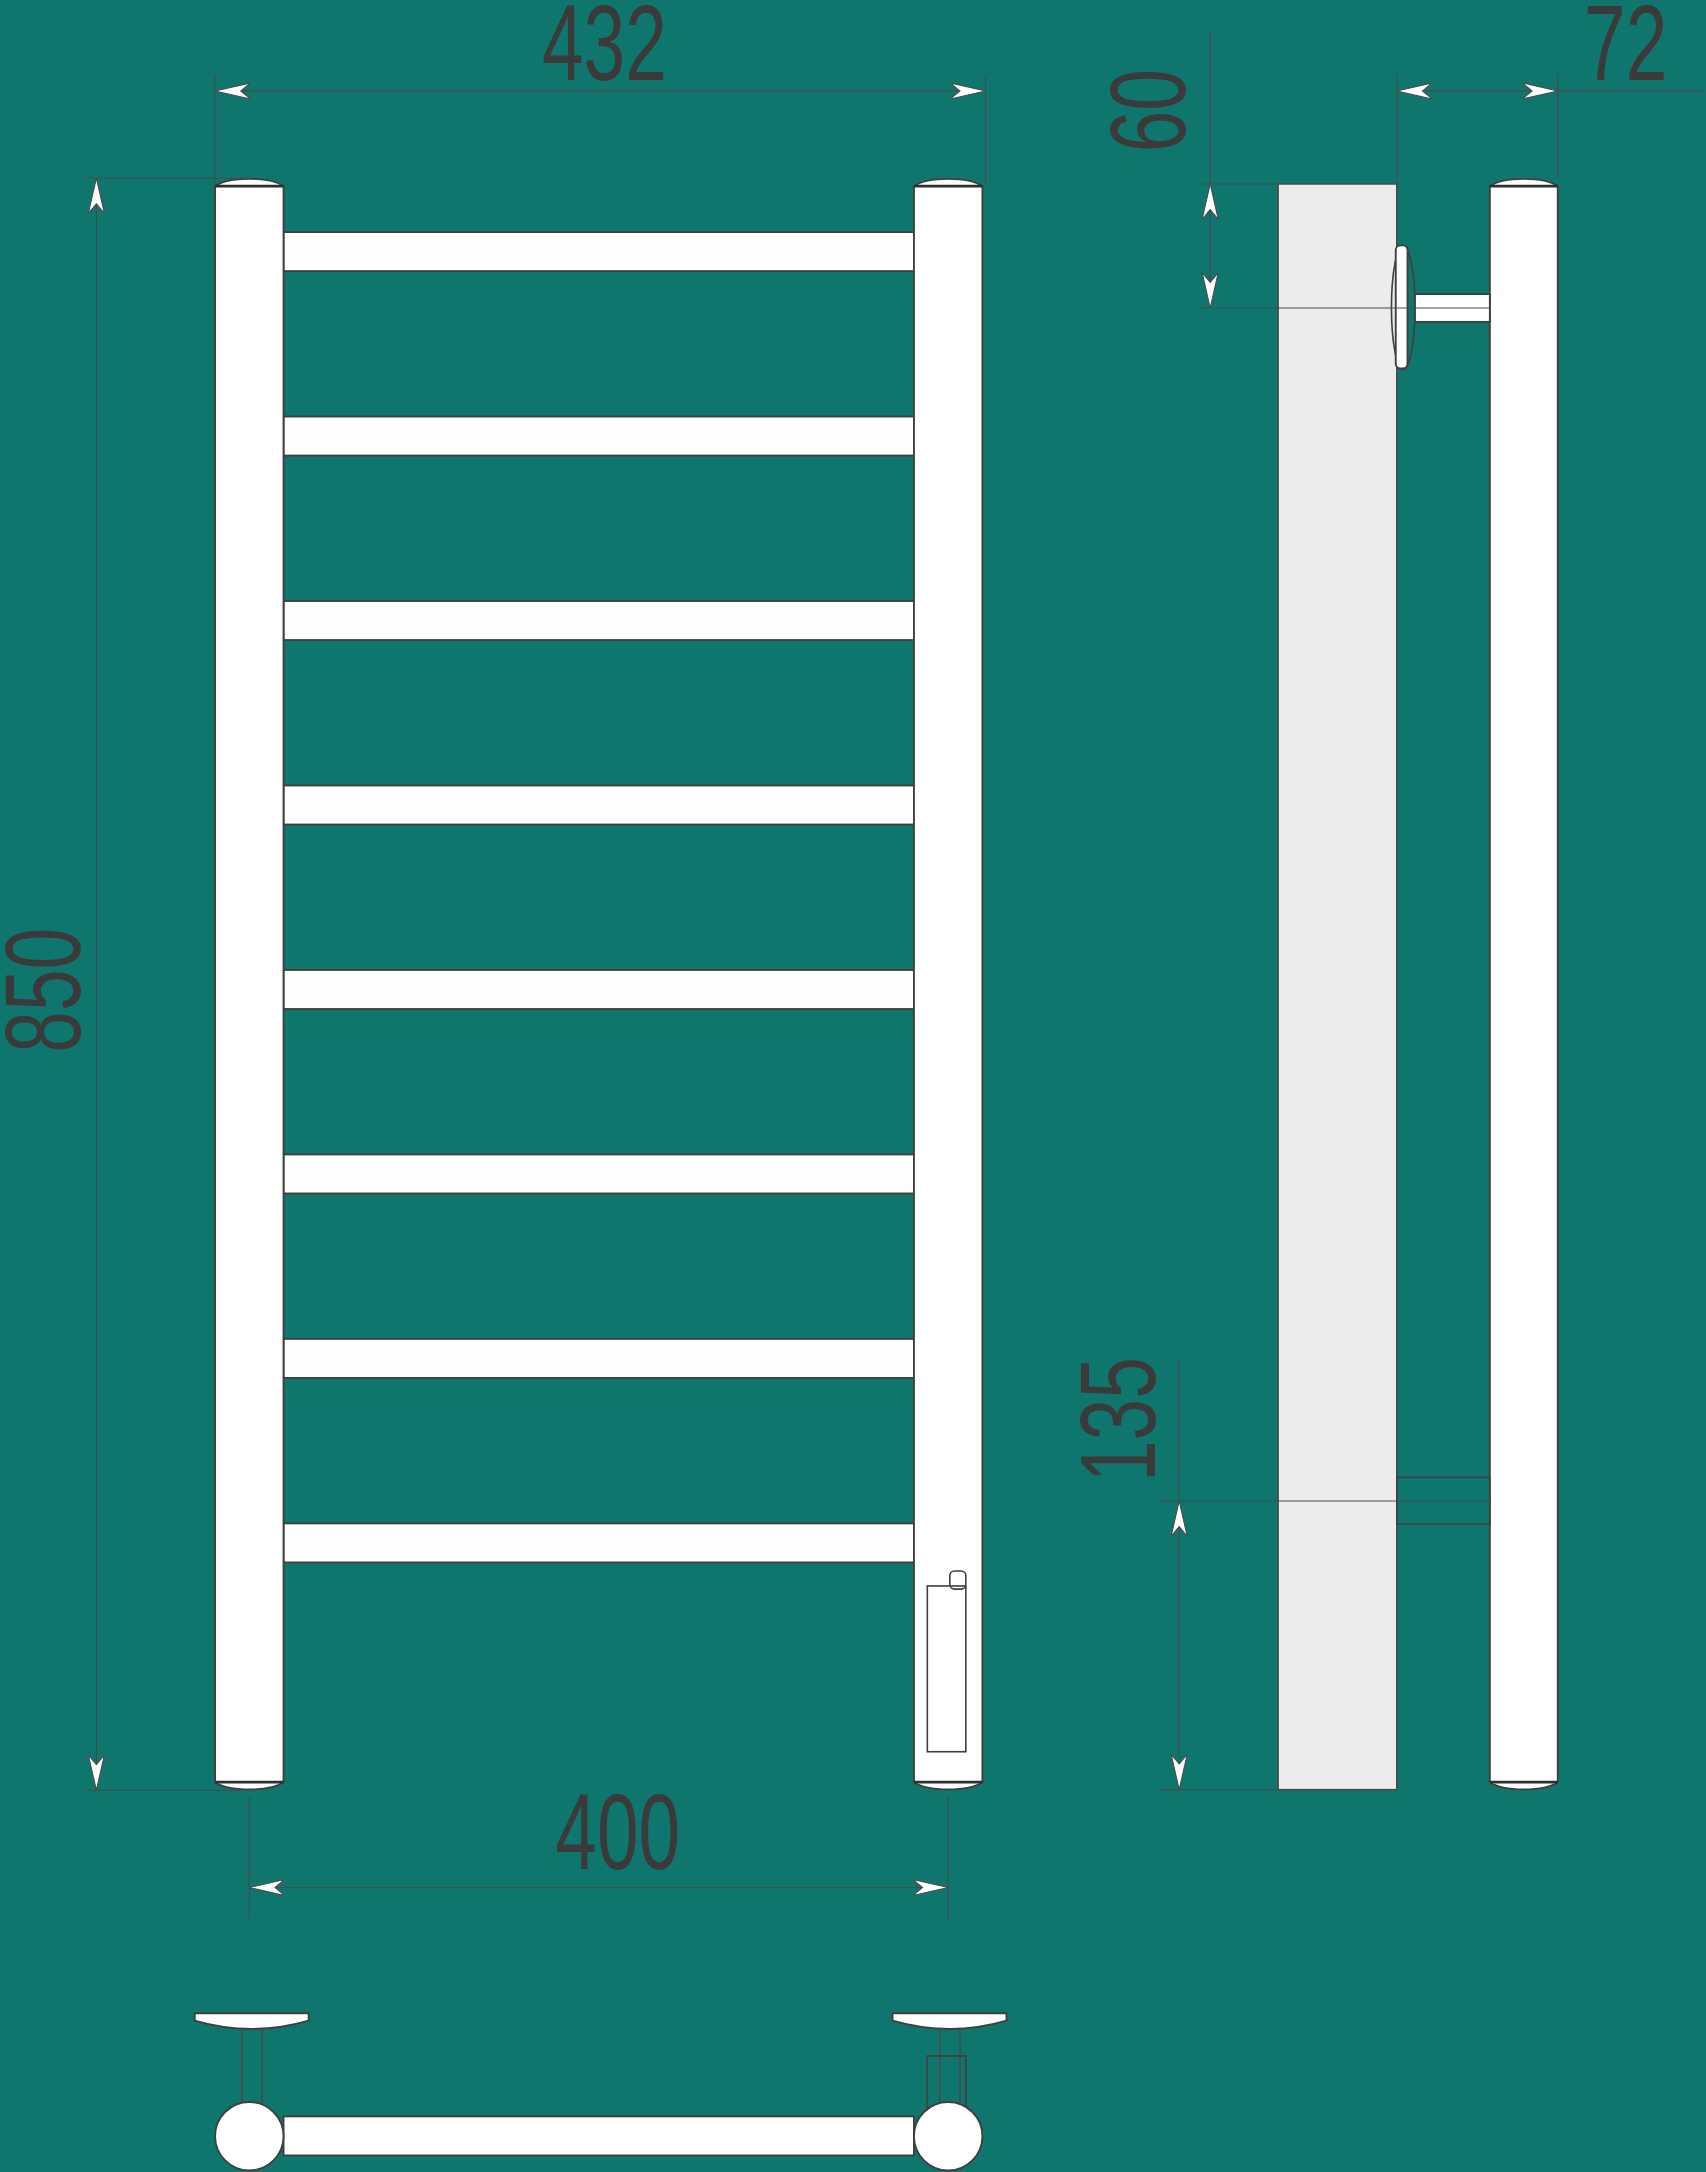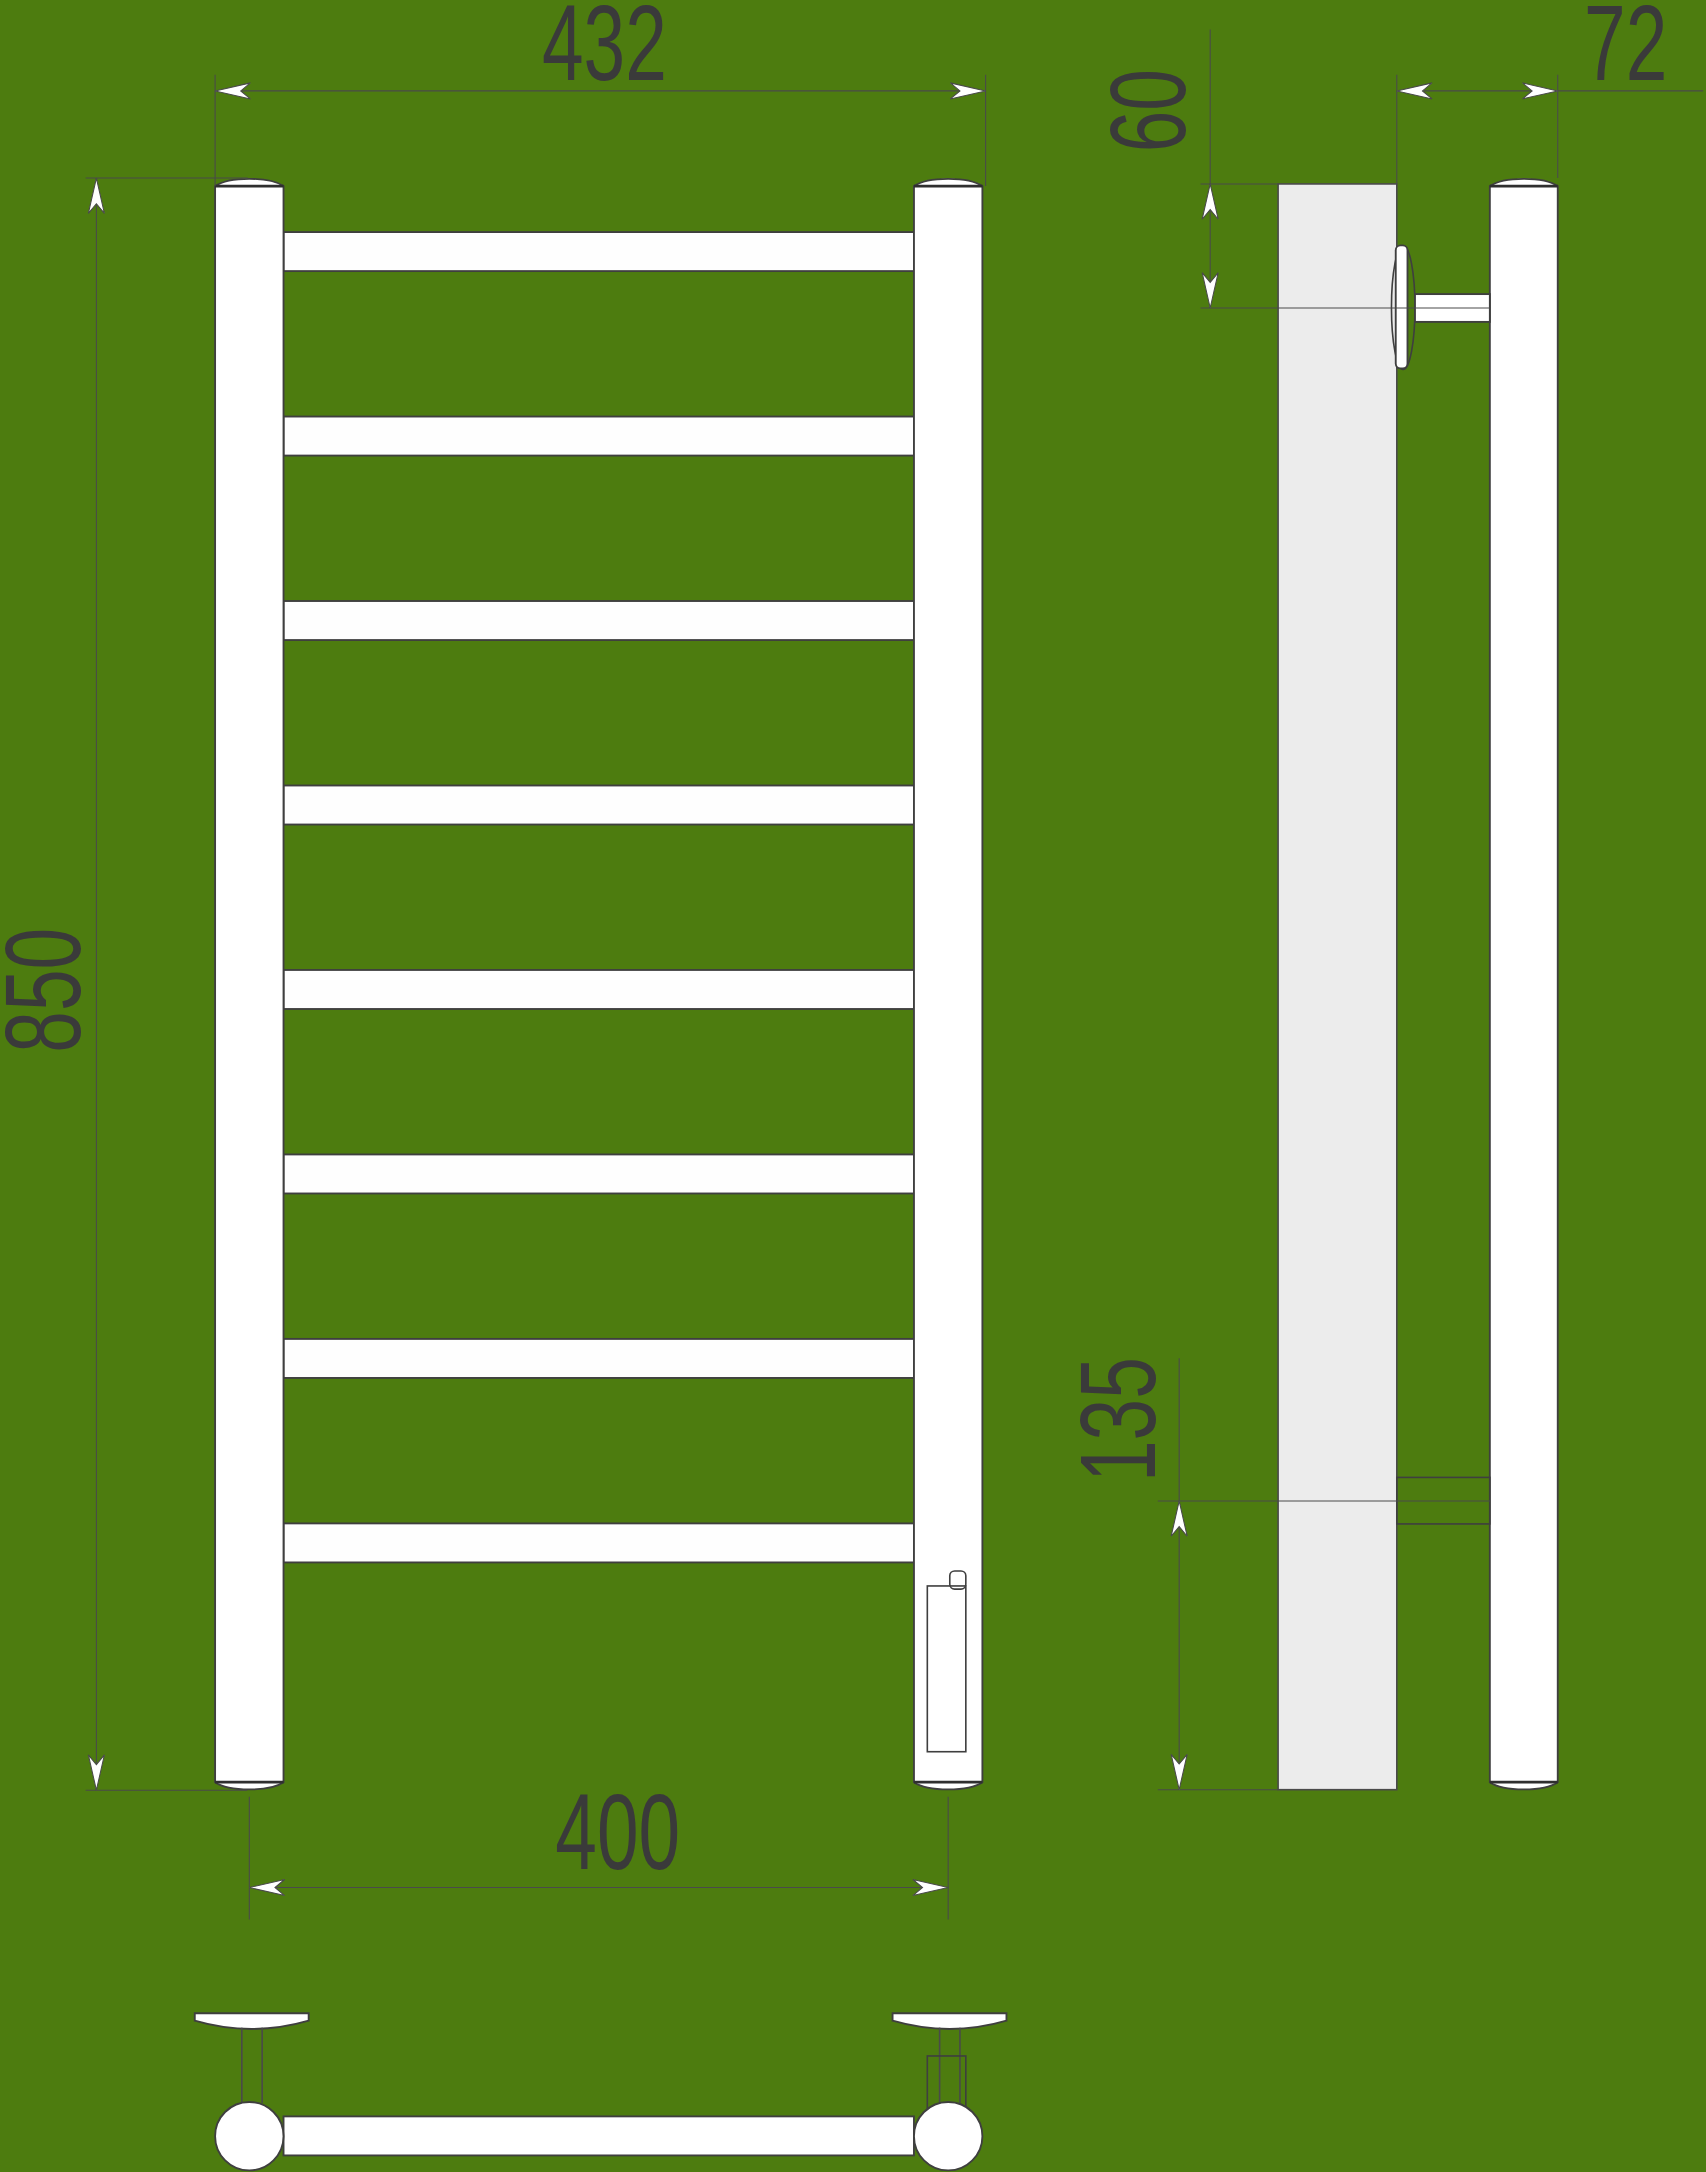--- a/index.html
+++ b/index.html
@@ -1,17 +1,17 @@
 <!DOCTYPE html>
 <html style="font-size:8.6px"><head>
 <meta charset="utf-8">
 <style>
   html,body{margin:0;padding:0;background:#ffffff;}
   .sheet{
-    width:1706px;height:2172px;position:relative;background:#4d7c0f;
+    width:1706px;height:2172px;position:relative;background:#0f766e;
     font-family:"Liberation Sans", sans-serif;
   }
   svg{display:block;}
   .outline{fill:#ffffff;stroke:#3f3f3f;stroke-width:3.5;}
   .outline-nf{fill:none;stroke:#3f3f3f;stroke-width:3;}
   .capline{stroke:#2f2f2f;stroke-width:5;}
   .panel{fill:#ececec;stroke:#4a4a4a;stroke-width:3;}
   .rung{fill:#fefefe;stroke:#3f3f3f;stroke-width:3.5;}
   .dim{stroke:#4a4a4a;stroke-width:2;fill:none;}
   .arr{fill:#ffffff;stroke:#4a4a4a;stroke-width:2;stroke-linejoin:miter;}

